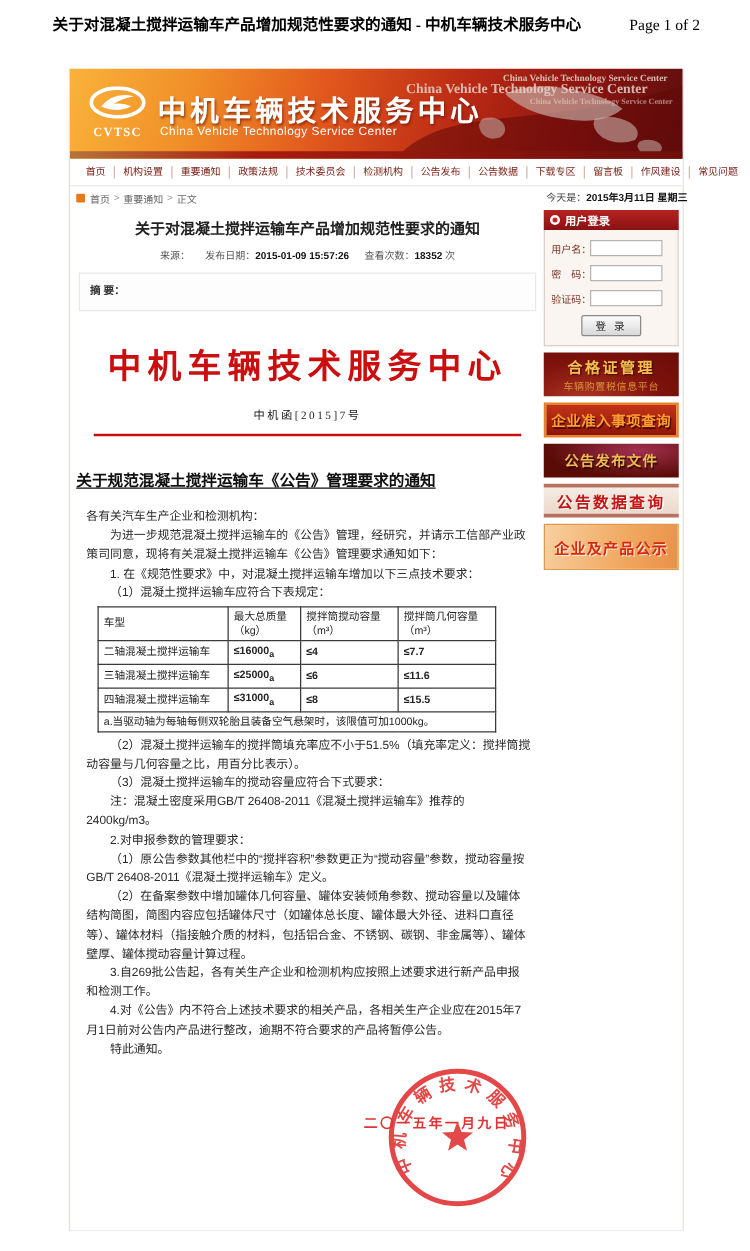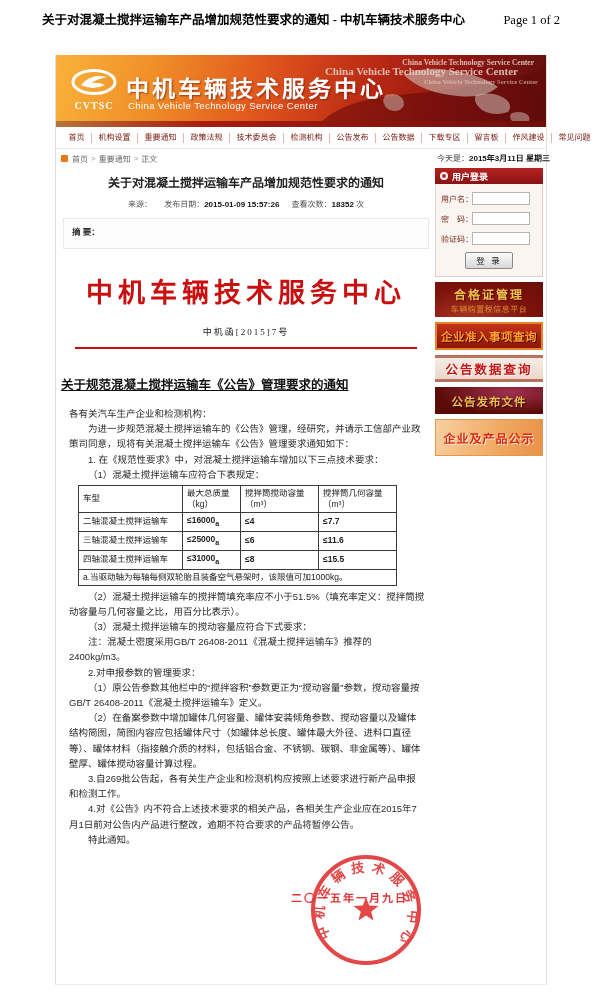--- a/index.html
+++ b/index.html
@@ -130,21 +130,21 @@
   .login-row { display:flex; align-items:center; margin-bottom:7px; font-size:8px; color:#7a3424; }
   .login-row label { width:31px; white-space:nowrap; }
   .login-row input { width:58px; height:13px; border:1px solid #b5b5b5; background:#fff; font-size:8px; }
   .login-btn {
     display:block; margin:3px auto 0; font-size:8.5px; padding:1px 10px 2px;
     background:linear-gradient(#fcfcfc,#d8d8d8); border:1px solid #8a8a8a; border-radius:2px;
     color:#222; cursor:pointer; letter-spacing:2px;
   }
 
   .side-banner { margin-top:5px; display:flex; flex-direction:column; align-items:center;
-                 justify-content:center; text-align:center; cursor:pointer; }
+                 justify-content:center; text-align:center; cursor:pointer;font-family:Liberation Mono, monospace; }
   .sb1 { height:35px; background:radial-gradient(ellipse at 30% 120%, #b03824 0%, #7d120c 60%, #6a0e09 100%); }
   .sb1-l1 { color:#f2c050; font-size:12px; font-weight:bold; letter-spacing:2px; text-shadow:1px 1px 1px #4a0600; }
   .sb1-l2 { color:#d89038; font-size:8px; margin-top:1px; letter-spacing:.5px; }
   .sb2 { height:28px; border:2px solid #e8822a; background:linear-gradient(#c23418,#8e1606);
          color:#ff9c30; font-size:11.5px; font-weight:900; letter-spacing:.5px;
          text-shadow:1px 1px 0 #4a0a00; }
   .sb3 { height:27px; background:radial-gradient(ellipse at 70% 20%, #a03050 0%, #5a0b06 70%);
          color:#ecbc52; font-size:11.5px; font-weight:bold; letter-spacing:1px;
          text-shadow:1px 1px 1px #2e0300; }
   .sb4 { height:27px; background:linear-gradient(#f6ece4,#ead8ca);
@@ -335,19 +335,19 @@
           <input type="text" style="">
         </div>
         <button class="login-btn">登 录</button>
       </div>
 
       <div class="side-banner sb1">
         <div class="sb1-l1">合格证管理</div>
         <div class="sb1-l2">车辆购置税信息平台</div>
       </div>
       <div class="side-banner sb2">企业准入事项查询</div>
+      <div class="side-banner sb3">公告发布文件</div>
       <div class="side-banner sb4">公告数据查询</div>
-      <div class="side-banner sb3">公告发布文件</div>
       <div class="side-banner sb5">企业及产品公示</div>
 
     </div>
   </div>
 </div>
 
 </body></html>

